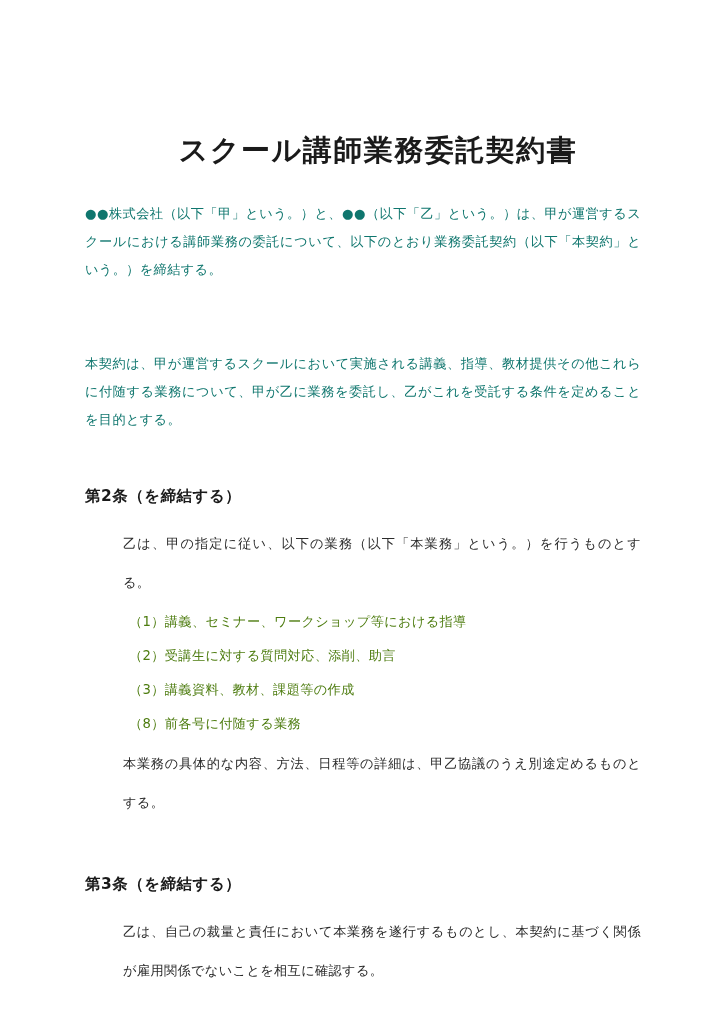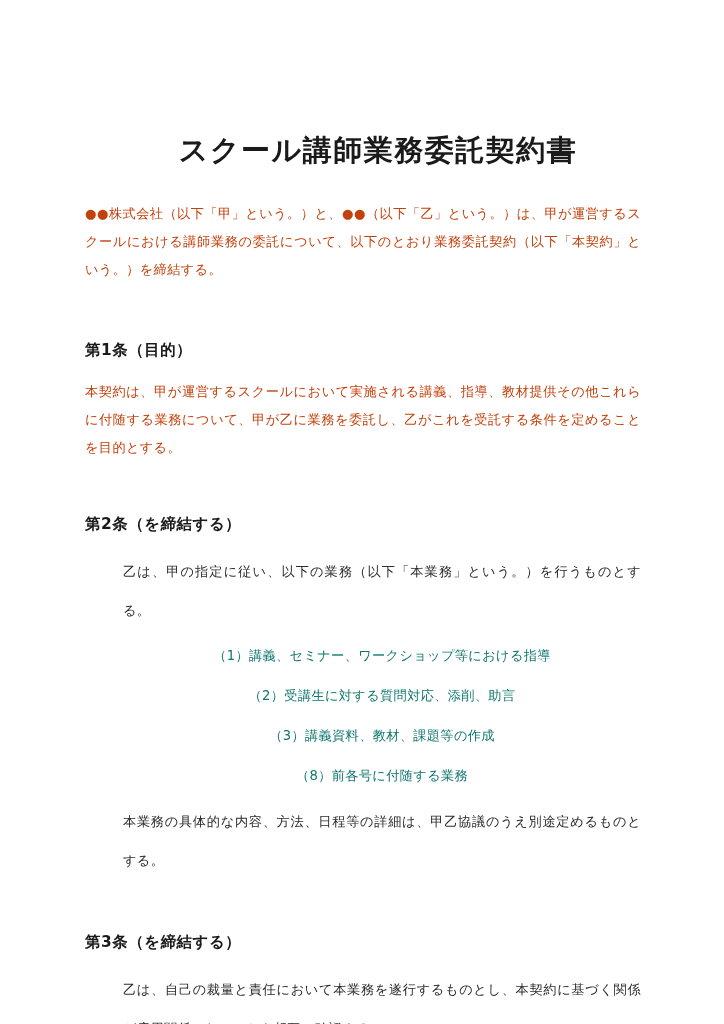--- a/index.html
+++ b/index.html
@@ -46,21 +46,21 @@
     width: 556px;
   }
 
   .para {
     font-size: 13.2px;
     line-height: 28px;
     letter-spacing: 0.35px;
     text-align: justify;
     text-justify: inter-character;
     margin: 0;
-    color: #c2410c;
+    color: #0f766e;
   }
 
   .preamble {
     margin-bottom: 0;
   }
 
   .article {
     margin: 0;
   }
 
@@ -81,24 +81,23 @@
 
   .indented {
     margin-left: 38px;
     width: 518px;
   }
 
   .item-line {
     font-size: 13.2px;
     line-height: 28px;
     letter-spacing: 0.35px;
-    margin: 12px;
-    color: #0f766e;
+    margin: 6px;
+    color: #4d7c0f;
     white-space: nowrap;
-    text-align: center;
   }
 
   .flow-line {
     font-size: 13.2px;
     line-height: 39px;
     letter-spacing: 0.35px;
     margin: 0;
     color: #2b2b2b;
     text-align: justify;
     text-justify: inter-character;
@@ -111,21 +110,20 @@
 
   <h1 class="doc-title">スクール講師業務委託契約書</h1>
 
   <div class="body-flow">
 
     <p class="para preamble">●●株式会社（以下「甲」という。）と、●●（以下「乙」という。）は、甲が運営するスクールにおける講師業務の委託について、以下のとおり業務委託契約（以下「本契約」という。）を締結する。</p>
 
     <div class="sp-after-preamble"></div>
 
     <section class="article">
-      <h2 class="article-heading">第1条（目的）</h2>
       <div class="sp-heading-to-body"></div>
       <p class="para">本契約は、甲が運営するスクールにおいて実施される講義、指導、教材提供その他これらに付随する業務について、甲が乙に業務を委託し、乙がこれを受託する条件を定めることを目的とする。</p>
     </section>
 
     <div class="sp-body-to-heading"></div>
 
     <section class="article">
       <h2 class="article-heading">第2条（を締結する）</h2>
       <div class="sp-heading-to-body"></div>
       <div class="indented">

